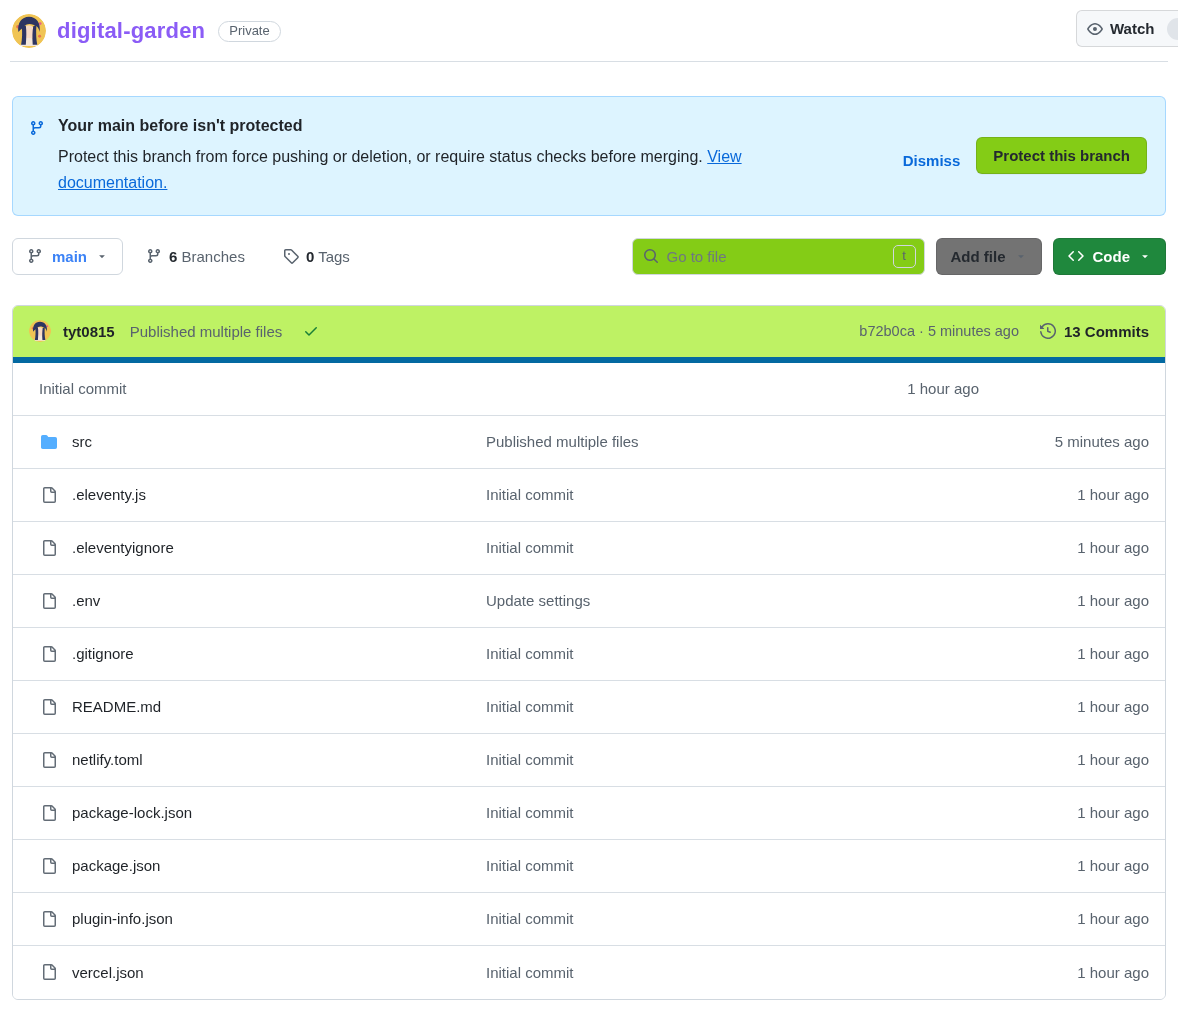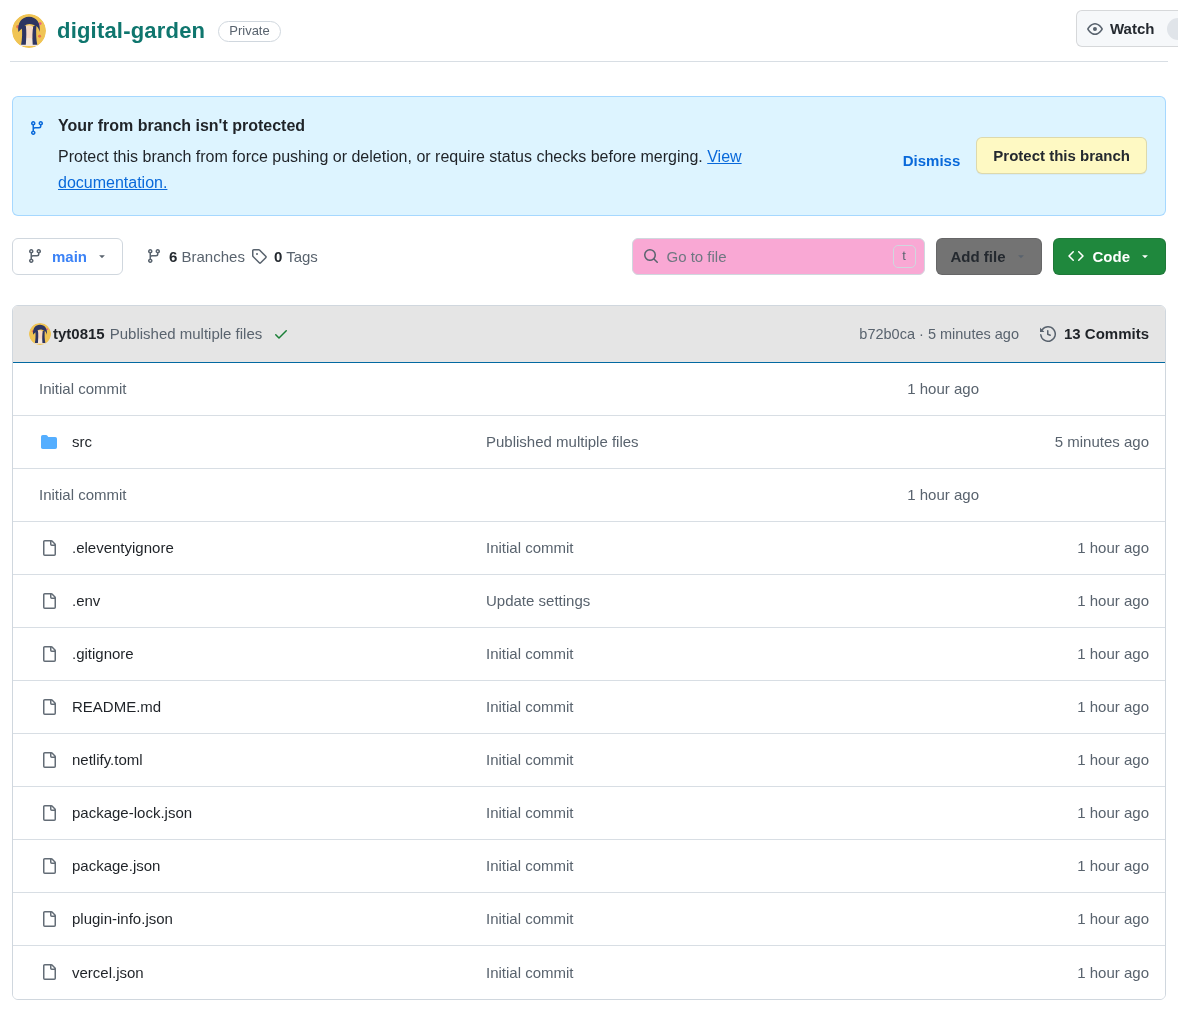--- a/index.html
+++ b/index.html
@@ -8,21 +8,21 @@
     background: #ffffff;
     font-family: "Liberation Sans", "DejaVu Sans", sans-serif;
     color: #1f2328;
     position: relative;
   }
   .page { padding: 0 12px; position: relative; }
 
   
   .repo-header { display: flex; align-items: center; gap: 11px; padding: 14px 0 13px 0; }
   .avatar { border-radius: 50%; overflow: hidden; display: block; flex: none; }
-  .repo-title { font-size: 22px; font-weight: 700; color: #0f766e; text-decoration: none; letter-spacing: .2px; text-align: center; }
+  .repo-title { font-size: 22px; font-weight: 700; color: #8b5cf6; text-decoration: none; letter-spacing: .2px; text-align: center; }
   .visibility-badge {
     font-size: 13px; font-weight: 500; color: #59636e;
     border: 1px solid #d0d7de; border-radius: 999px;
     padding: 2px 10px 4px; line-height: 1; margin-left: 2px;
   }
   .watch-btn {
     position: absolute; top: 10px; left: 1076px; width: 220px; height: 37px;
     background: #f6f8fa; border: 1px solid rgba(31,35,40,0.15); border-radius: 6px;
     display: flex; align-items: center; gap: 7px; padding: 0 10px;
     font-size: 15px; font-weight: 600; color: #24292f; cursor: pointer;
@@ -42,39 +42,39 @@
     display: flex; gap: 13px;
   }
   .banner .b-icon { flex: none; margin-top: 4px; color: #0969da; }
   .banner-main { flex: 1; }
   .banner-title { font-size: 16px; font-weight: 700; margin: 1px 0 9px; }
   .banner-desc { font-size: 16px; line-height: 1.62; max-width: 782px; color: #1f2328; }
   .banner-desc a { color: #0969da; text-decoration: underline; cursor: pointer; }
   .banner-actions { display: flex; align-items: center; gap: 16px; flex: none; padding-right: 2px; }
   .dismiss-link { color: #0969da; font-weight: 700; font-size: 15px; margin-top: 10px; text-decoration: none; cursor: pointer; }
   .protect-btn {
-    background: #fef9c3; border: 1px solid rgba(31,35,40,0.15); border-radius: 6px;
+    background: #84cc16; border: 1px solid rgba(31,35,40,0.15); border-radius: 6px;
     font-family: inherit; font-size: 15px; font-weight: 600; color: #24292f;
     padding: 9px 16px; cursor: pointer; box-shadow: 0 1px 0 rgba(31,35,40,0.04);
   }
 
   
   .toolbar { margin-top: 22px; display: flex; align-items: center; }
   .icon-gray { color: #59636e; }
   .branch-btn {
     display: flex; align-items: center; gap: 9px; height: 37px; padding: 0 14px;
     background: #fff; border: 1px solid #d0d7de; border-radius: 6px;
     font-family: inherit; font-size: 15px; font-weight: 600; color: #3b82f6; cursor: pointer;
   }
-  .meta-links { display: flex; gap: 6px; margin-left: 23px; }
+  .meta-links { display: flex; gap: 38px; margin-left: 23px; }
   .meta-link { display: flex; align-items: center; gap: 7px; font-size: 15px; color: #59636e; text-decoration: none; cursor: pointer; }
   .meta-link b { color: #24292f; font-weight: 700; }
   .toolbar-right { margin-left: auto; display: flex; align-items: center; gap: 11px; }
   .search-box {
-    width: 293px; height: 37px; background: #f9a8d4;
+    width: 293px; height: 37px; background: #84cc16;
     border: 1px solid #d0d7de; border-radius: 6px;
     display: flex; align-items: center; gap: 8px; padding: 0 8px 0 10px;
   }
   .search-box input {
     border: none; outline: none; flex: 1; font-family: inherit; font-size: 15px; color: #1f2328; background: transparent;
   }
   .search-box input::placeholder { color: #6e7781; }
   .kbd-badge {
     border: 1px solid #d0d7de; border-radius: 5px; min-width: 23px; height: 23px;
     font-size: 13px; color: #59636e; display: flex; align-items: center; justify-content: center; padding-bottom: 1px;
@@ -87,22 +87,22 @@
   .code-btn {
     height: 37px; padding: 0 14px; display: flex; align-items: center; gap: 9px;
     background: #1f883d; border: 1px solid rgba(31,35,40,0.15); border-radius: 6px;
     font-family: inherit; font-size: 15px; font-weight: 600; color: #ffffff; cursor: pointer;
   }
   .caret { flex: none; }
 
   
   .file-browser { margin-top: 30px; border: 1px solid #d0d7de; border-radius: 6px; overflow: hidden; }
   .commit-bar {
-    height: 57px; background: #e5e5e5; border-bottom: 1px solid #0369a1;
-    display: flex; align-items: center; padding: 0 16px; gap: 2px;
+    height: 57px; background: #bef264; border-bottom: 6px solid #0369a1;
+    display: flex; align-items: center; padding: 0 16px; gap: 12px;
   }
   .commit-author { font-size: 15px; font-weight: 700; color: #1f2328; text-decoration: none; cursor: pointer; }
   .commit-msg-link { font-size: 15px; color: #59636e; text-decoration: none; margin-left: 3px; cursor: pointer; }
   .commit-check { color: #1a7f37; margin-left: 9px; display: flex; cursor: pointer; }
   .commit-right { margin-left: auto; display: flex; align-items: center; gap: 21px; }
   .sha-time { font-size: 14.5px; color: #59636e; text-decoration: none; cursor: pointer; }
   .commits-link { display: flex; align-items: center; gap: 8px; font-size: 15px; font-weight: 700; color: #1f2328; text-decoration: none; cursor: pointer; }
   .commits-link .h-icon { color: #59636e; display: flex; }
 
   .row {
@@ -150,21 +150,21 @@
     <span class="count-bubble"></span>
   </button>
 
   <div class="header-divider"></div>
 
   <section class="banner">
     <svg class="b-icon" width="16" height="16" viewBox="0 0 16 16" fill="currentColor">
         <path d="M9.5 3.25a2.25 2.25 0 1 1 3 2.122V6A2.5 2.5 0 0 1 10 8.5H6a1 1 0 0 0-1 1v1.128a2.251 2.251 0 1 1-1.5 0V5.372a2.25 2.25 0 1 1 1.5 0v1.836A2.493 2.493 0 0 1 6 7h4a1 1 0 0 0 1-1v-.628a2.25 2.25 0 0 1-1.5-2.122Zm-6 0a.75.75 0 1 0 1.5 0 .75.75 0 0 0-1.5 0Zm8.25-.75a.75.75 0 1 0 0 1.5.75.75 0 0 0 0-1.5ZM4.25 12a.75.75 0 1 0 0 1.5.75.75 0 0 0 0-1.5Z"></path>
       </svg>
     <div class="banner-main">
-      <div class="banner-title">Your from branch isn't protected</div>
+      <div class="banner-title">Your main before isn't protected</div>
       <div class="banner-desc"><span>Protect this branch from force pushing or deletion, or require status checks before merging. </span><a>View documentation.</a></div>
     </div>
     <div class="banner-actions">
       <a class="dismiss-link">Dismiss</a>
       <button class="protect-btn">Protect this branch</button>
     </div>
   </section>
 
   <div class="toolbar">
     <button class="branch-btn">
@@ -263,20 +263,29 @@
               </svg>
 
       </span>
       <a class="fname">src</a>
     </div>
     <a class="cell-msg">Published multiple files</a>
     <div class="cell-time">5 minutes ago</div>
   </div>
 
   <div class="row">
+    <div class="cell-name">
+      <span class="ficon">
+
+        <svg class="icon-file" width="16" height="16" viewBox="0 0 16 16" fill="currentColor">
+                <path d="M2 1.75C2 .784 2.784 0 3.75 0h6.586c.464 0 .909.184 1.237.513l2.914 2.914c.329.328.513.773.513 1.237v9.586A1.75 1.75 0 0 1 13.25 16h-9.5A1.75 1.75 0 0 1 2 14.25Zm1.75-.25a.25.25 0 0 0-.25.25v12.5c0 .138.112.25.25.25h9.5a.25.25 0 0 0 .25-.25V6h-2.75A1.75 1.75 0 0 1 9 4.25V1.5Zm6.75.062V4.25c0 .138.112.25.25.25h2.688l-.011-.013-2.914-2.914-.013-.011Z"></path>
+              </svg>
+      </span>
+      <a class="fname">.eleventy.js</a>
+    </div>
     <a class="cell-msg">Initial commit</a>
     <div class="cell-time">1 hour ago</div>
   </div>
 
   <div class="row">
     <div class="cell-name">
       <span class="ficon">
 
         <svg class="icon-file" width="16" height="16" viewBox="0 0 16 16" fill="currentColor">
                 <path d="M2 1.75C2 .784 2.784 0 3.75 0h6.586c.464 0 .909.184 1.237.513l2.914 2.914c.329.328.513.773.513 1.237v9.586A1.75 1.75 0 0 1 13.25 16h-9.5A1.75 1.75 0 0 1 2 14.25Zm1.75-.25a.25.25 0 0 0-.25.25v12.5c0 .138.112.25.25.25h9.5a.25.25 0 0 0 .25-.25V6h-2.75A1.75 1.75 0 0 1 9 4.25V1.5Zm6.75.062V4.25c0 .138.112.25.25.25h2.688l-.011-.013-2.914-2.914-.013-.011Z"></path>

